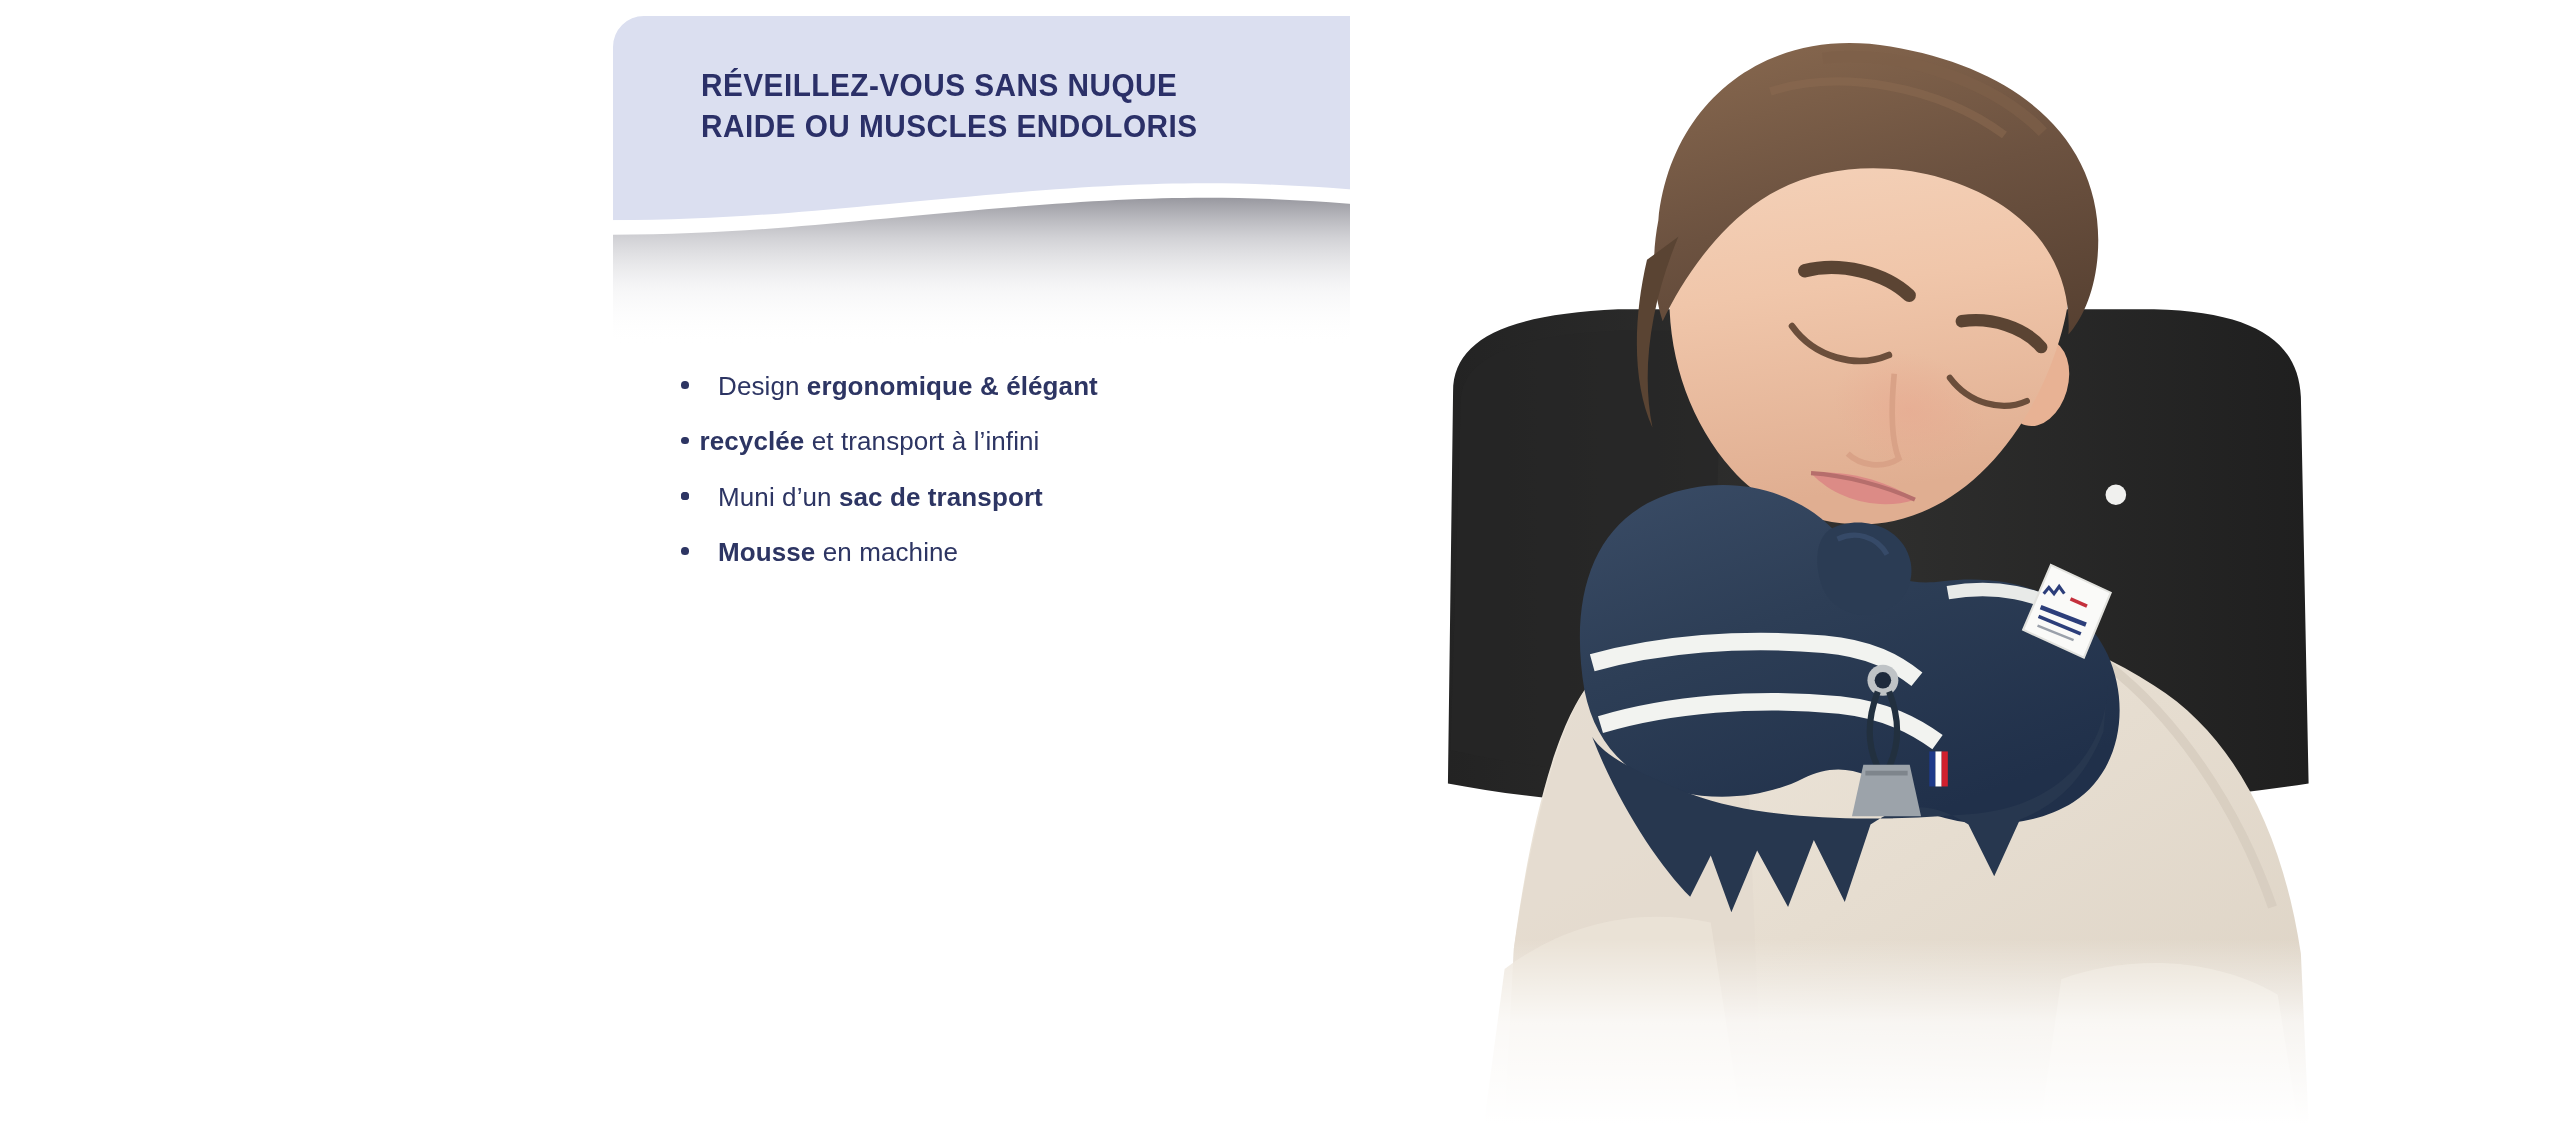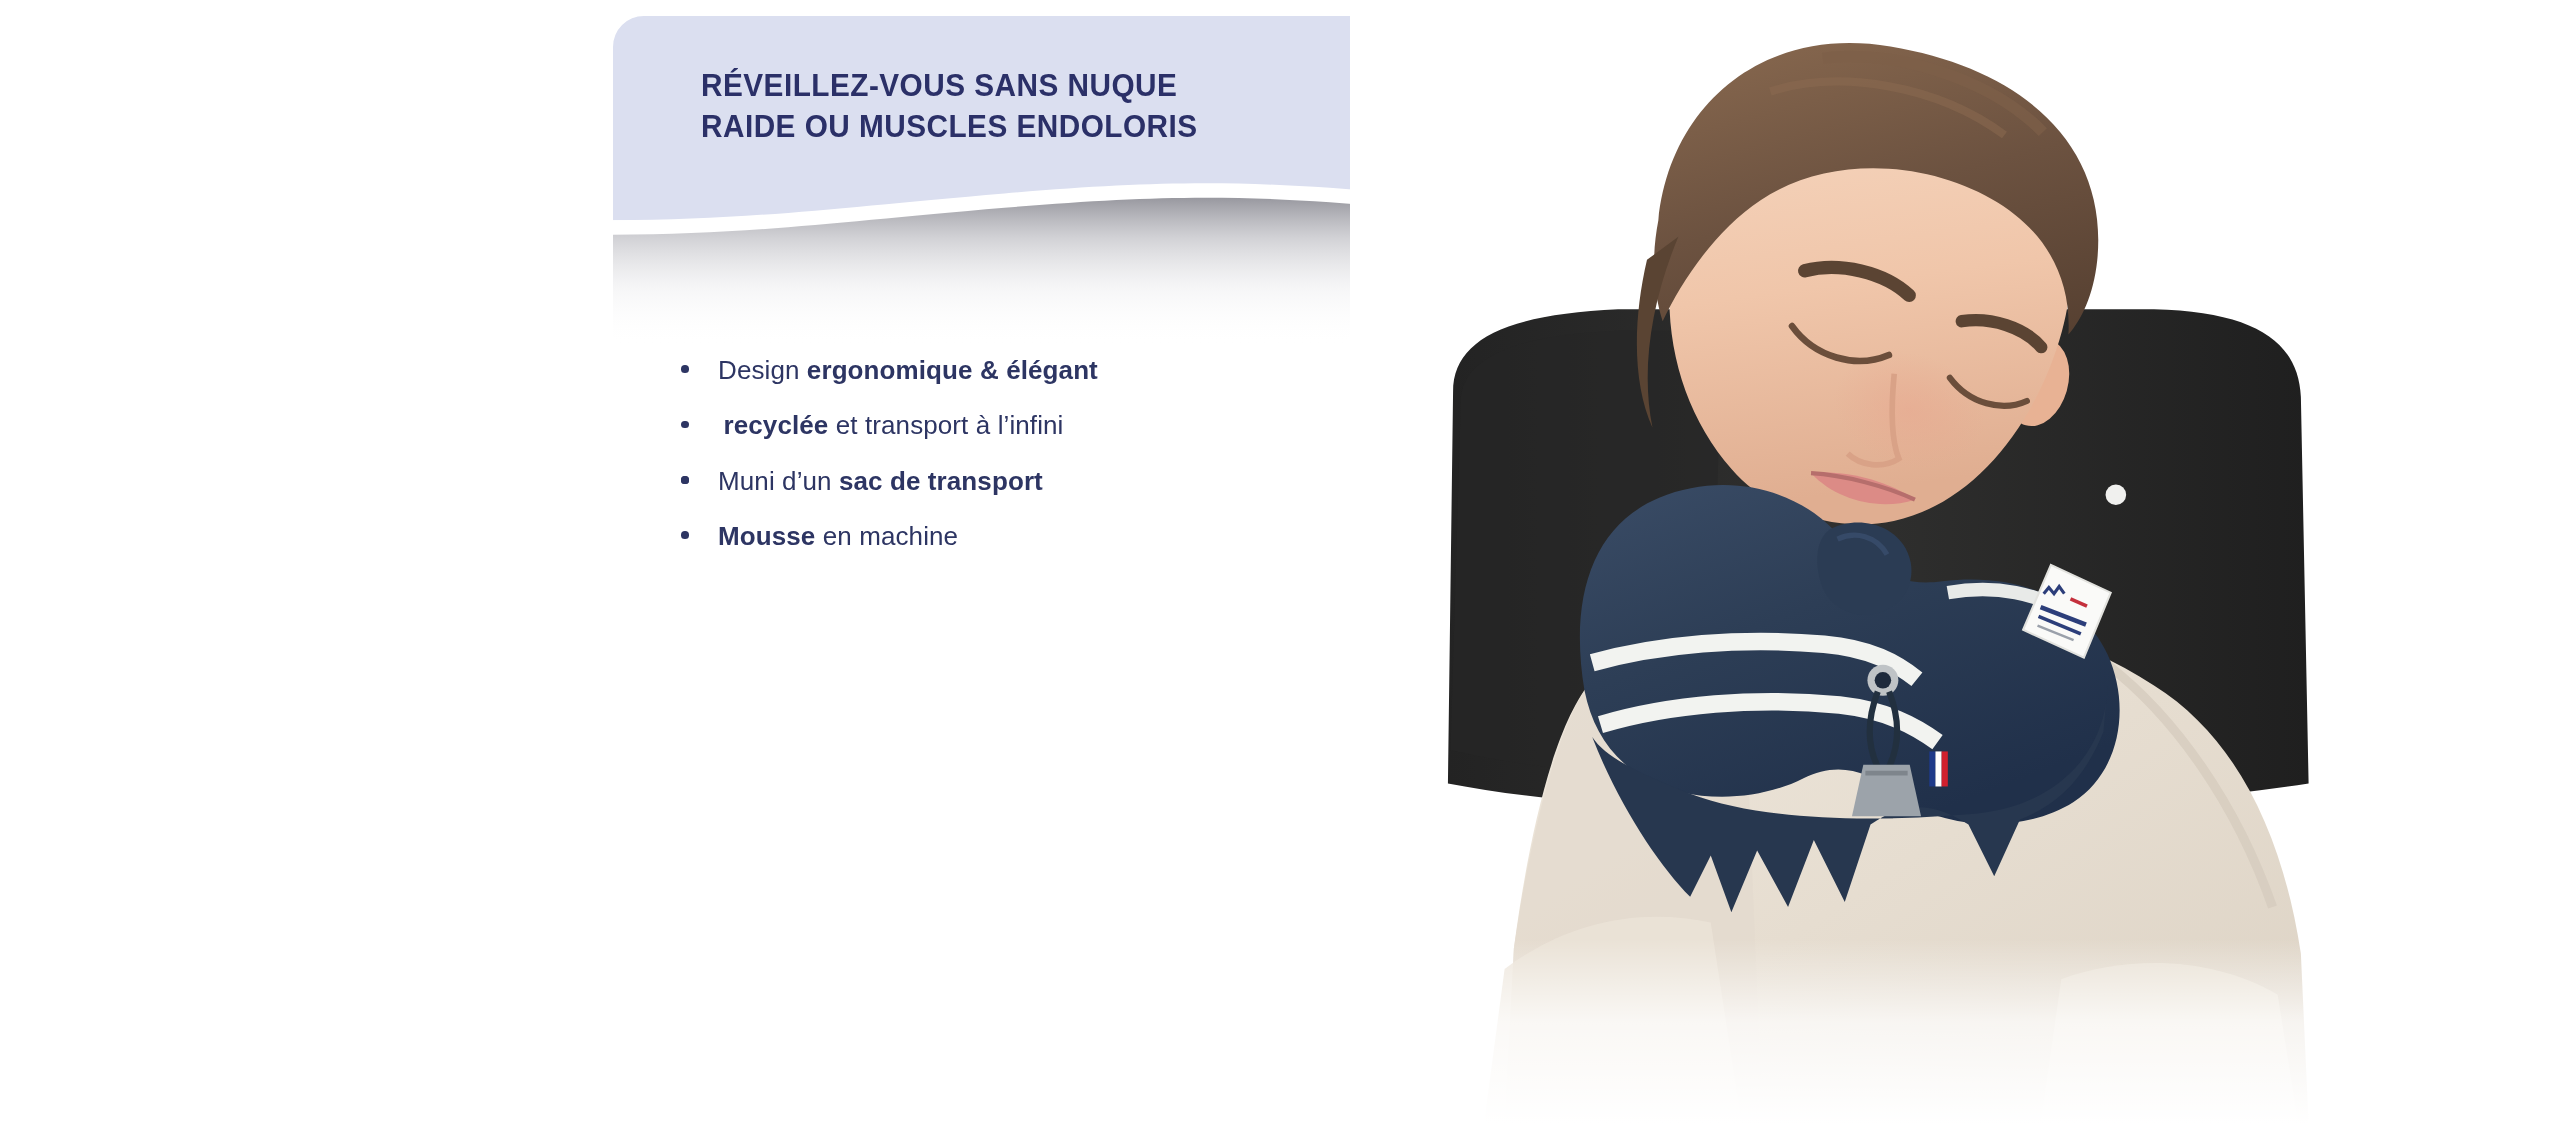--- a/index.html
+++ b/index.html
@@ -14,30 +14,30 @@
   #banner-shape{position:absolute;left:0;top:0;width:100%;height:100%;}
 
   #headline{position:absolute;left:88px;top:49px;width:1185px;
             color:#2B3068;font-weight:700;font-size:32px;line-height:1.30;
             letter-spacing:0.5px;text-transform:uppercase;
             font-family:"Liberation Sans",sans-serif;
             transform:scaleX(.93);transform-origin:left top;}
   #headline div{white-space:nowrap;}
 
   
-  #bullets{position:absolute;left:681px;top:354px;width:835px;}
+  #bullets{position:absolute;left:681px;top:370px;width:835px;}
   .blt{position:relative;margin-bottom:21.6px;}
   .dot{position:absolute;left:0;top:11.3px;width:7.7px;height:7.7px;border-radius:50%;
        background:#2D3563;}
   .btxt{margin-left:37px;color:#2D3563;font-size:26px;line-height:1.30;
         font-weight:400;letter-spacing:0.1px;}
   .btxt b{font-weight:700;}
   .l2{margin-left:18.5px;color:#2D3563;font-size:26px;line-height:1.30;
       font-weight:400;letter-spacing:0.1px;}
-  .l2 b{font-weight:700;margin-left:24px;}
+  .l2 b{font-weight:700;}
 
   
   #photo{position:absolute;left:1350px;top:0px;width:1005px;height:1124px;
          overflow:hidden;}
   #photo-inner{position:absolute;inset:0;}
   #photo-fade{position:absolute;left:0;bottom:0;width:100%;height:185px;
       background:linear-gradient(to bottom,rgba(255,255,255,0) 0%,
                  rgba(255,255,255,.75) 45%,#fff 100%);}
 </style>
 </head>

